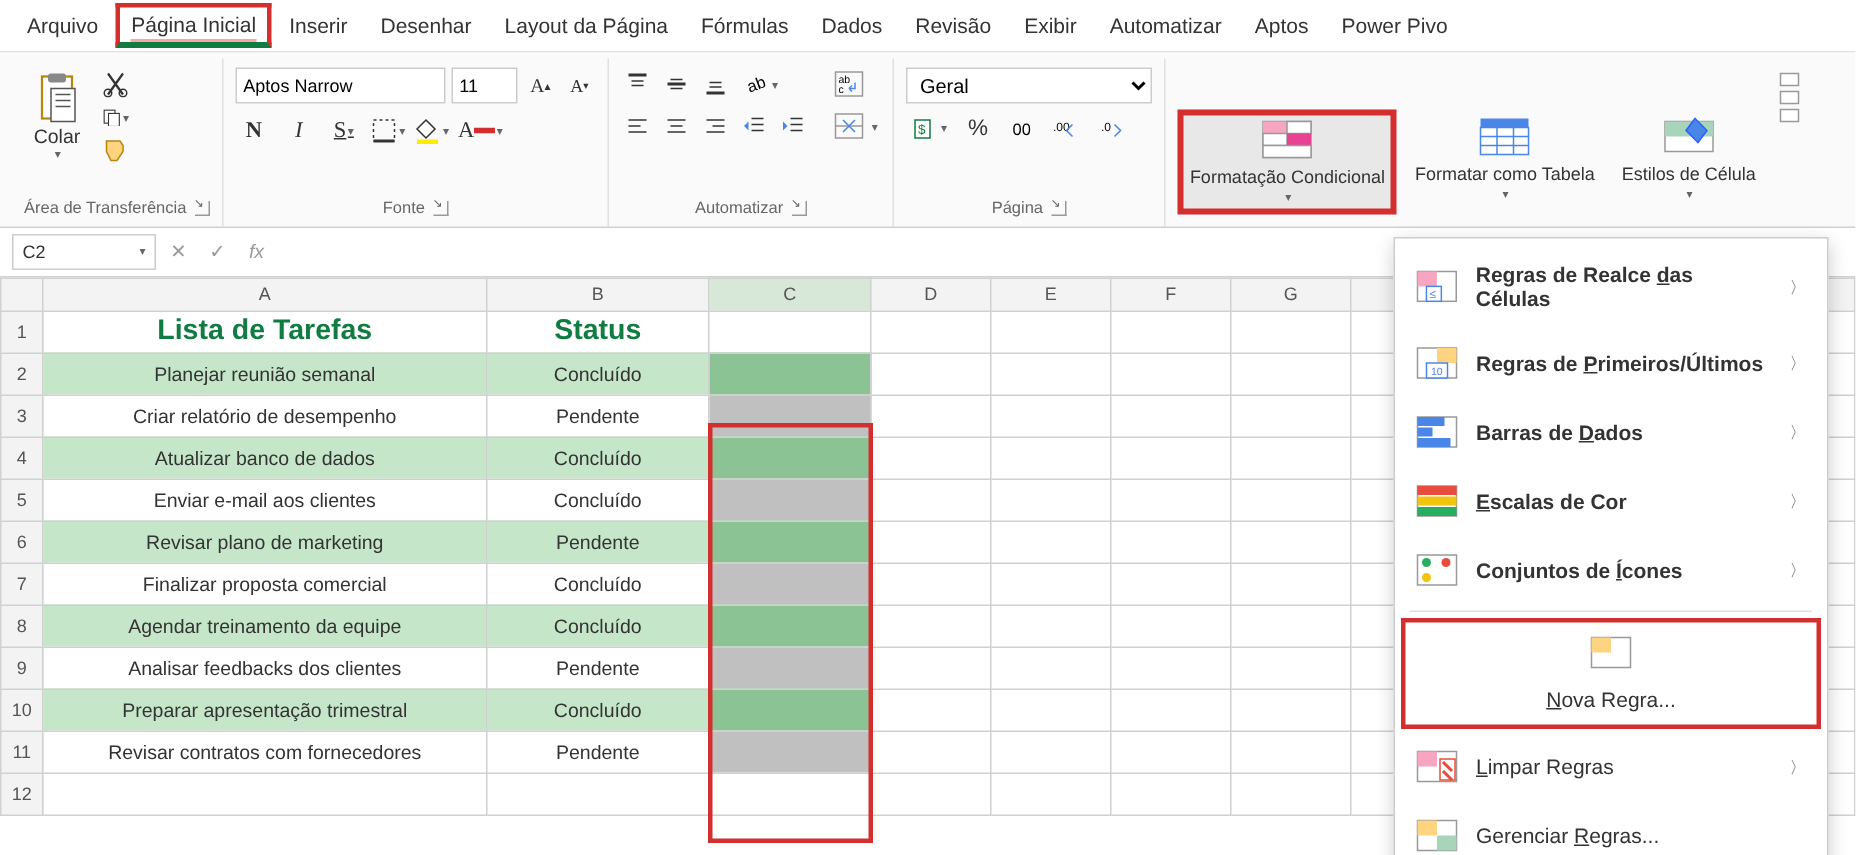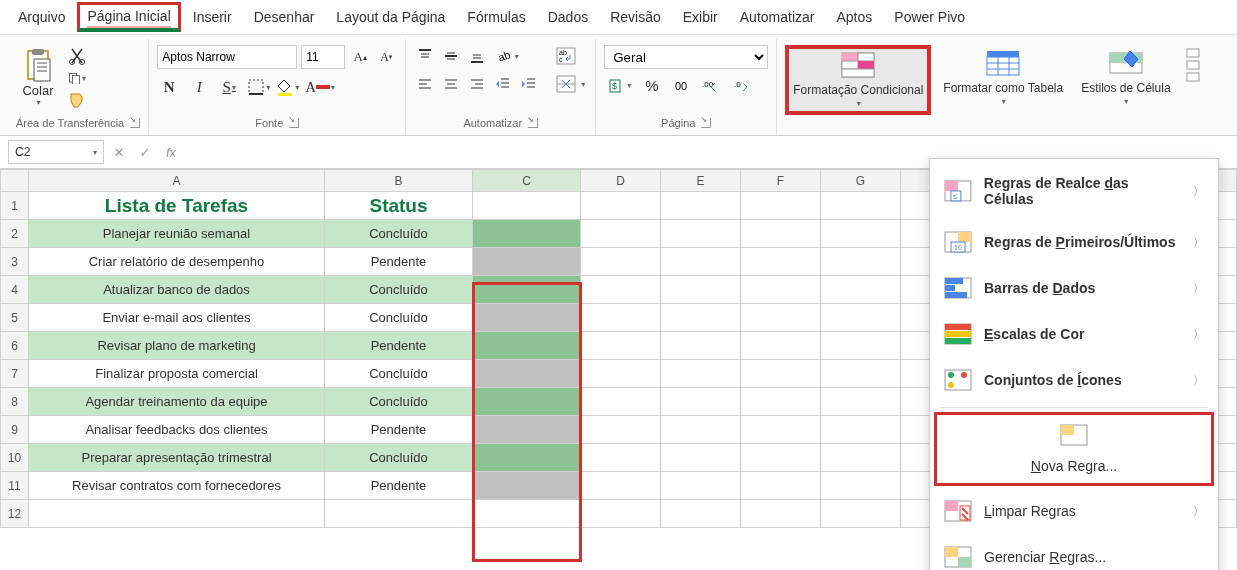--- a/index.html
+++ b/index.html
@@ -47,21 +47,21 @@
     .wrap-controls { display: flex; flex-direction: column; gap: 6px; margin-left: 8px; }
     .wrap-btn { display: flex; align-items: center; gap: 4px; cursor: pointer; padding: 2px; }
     
     
     .number-controls { display: flex; flex-direction: column; gap: 6px; }
     .number-format-select { width: 164px; height: 24px; border: 1px solid #ccc; background: #fff; padding: 0 4px; }
     .number-row2 { display: flex; gap: 6px; align-items: center; }
     .num-btn { display: flex; align-items: center; cursor: pointer; padding: 2px 4px; }
     
     
-    .style-btn-large { display: flex; flex-direction: column; align-items: center; padding: 4px 6px; cursor: pointer; font-size: 12px; text-align: center; line-height: 1.3; }
+    .style-btn-large { display: flex; flex-direction: column; align-items: center; padding: 4px 6px; cursor: pointer; font-size: 12px; text-align: center; line-height: 1.3; margin-top: 28px; }
     .style-btn-large.highlighted { border: 4px solid #d32f2f; padding: 2px 4px; background: #e8e8e8; }
     .style-icon { width: 36px; height: 28px; margin-bottom: 4px; }
     
     
     .formula-bar { display: flex; align-items: center; padding: 4px 8px; border-bottom: 1px solid #d0d0d0; gap: 4px; }
     .name-box { width: 96px; height: 24px; border: 1px solid #ccc; padding: 0 6px; display: flex; align-items: center; justify-content: space-between; font-size: 12px; }
     .fb-btn { width: 22px; height: 22px; display: flex; align-items: center; justify-content: center; color: #999; cursor: pointer; }
     .formula-input { flex: 1; height: 22px; border: none; outline: none; padding: 0 4px; }
     
     

